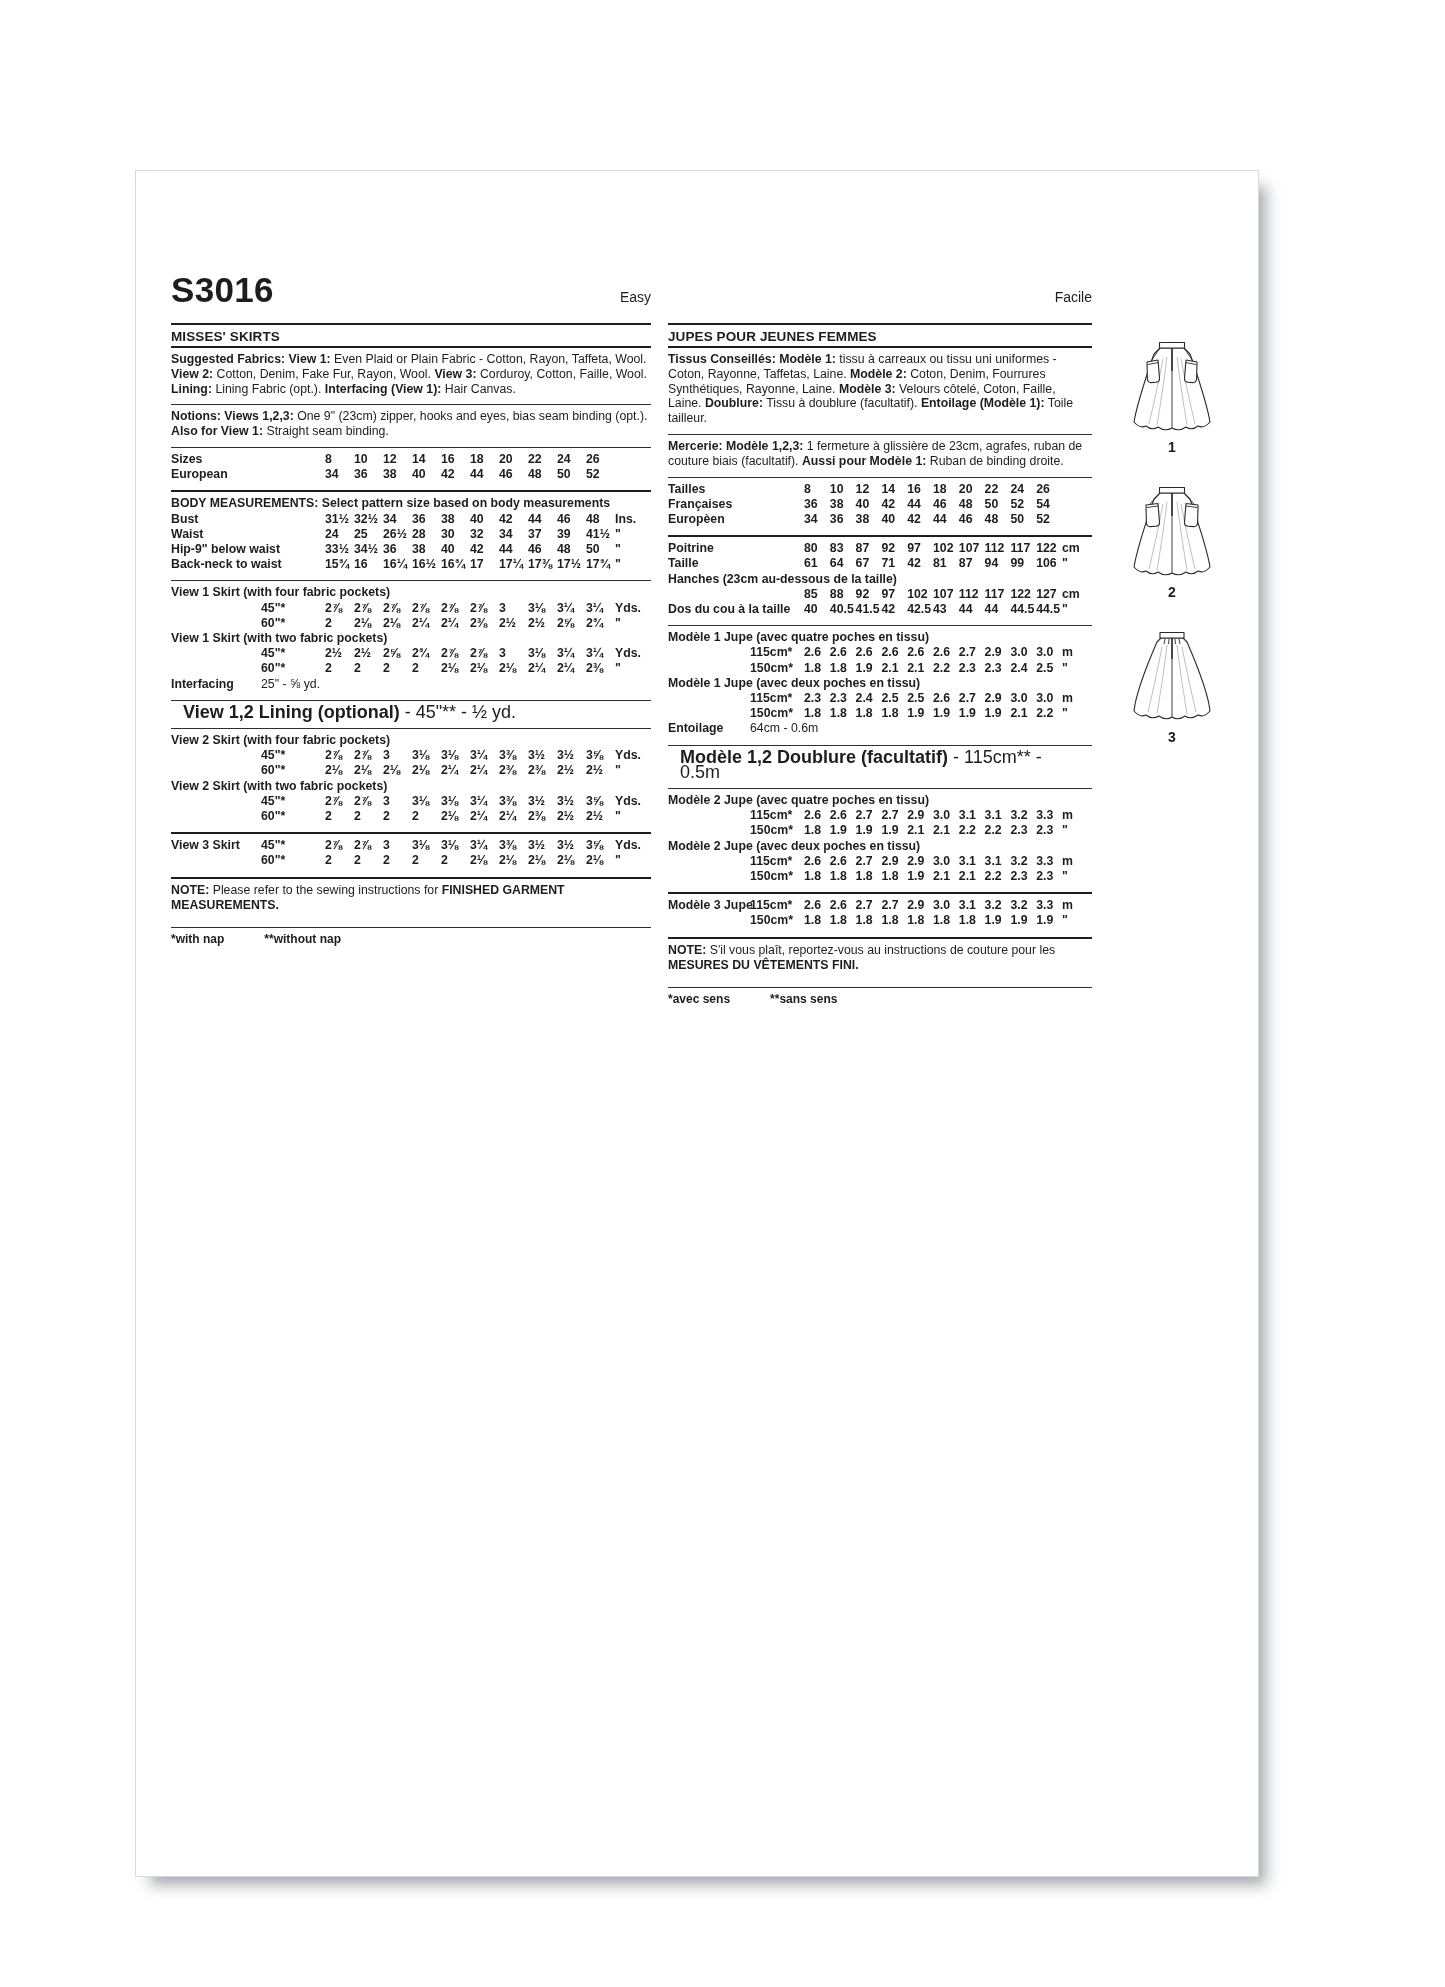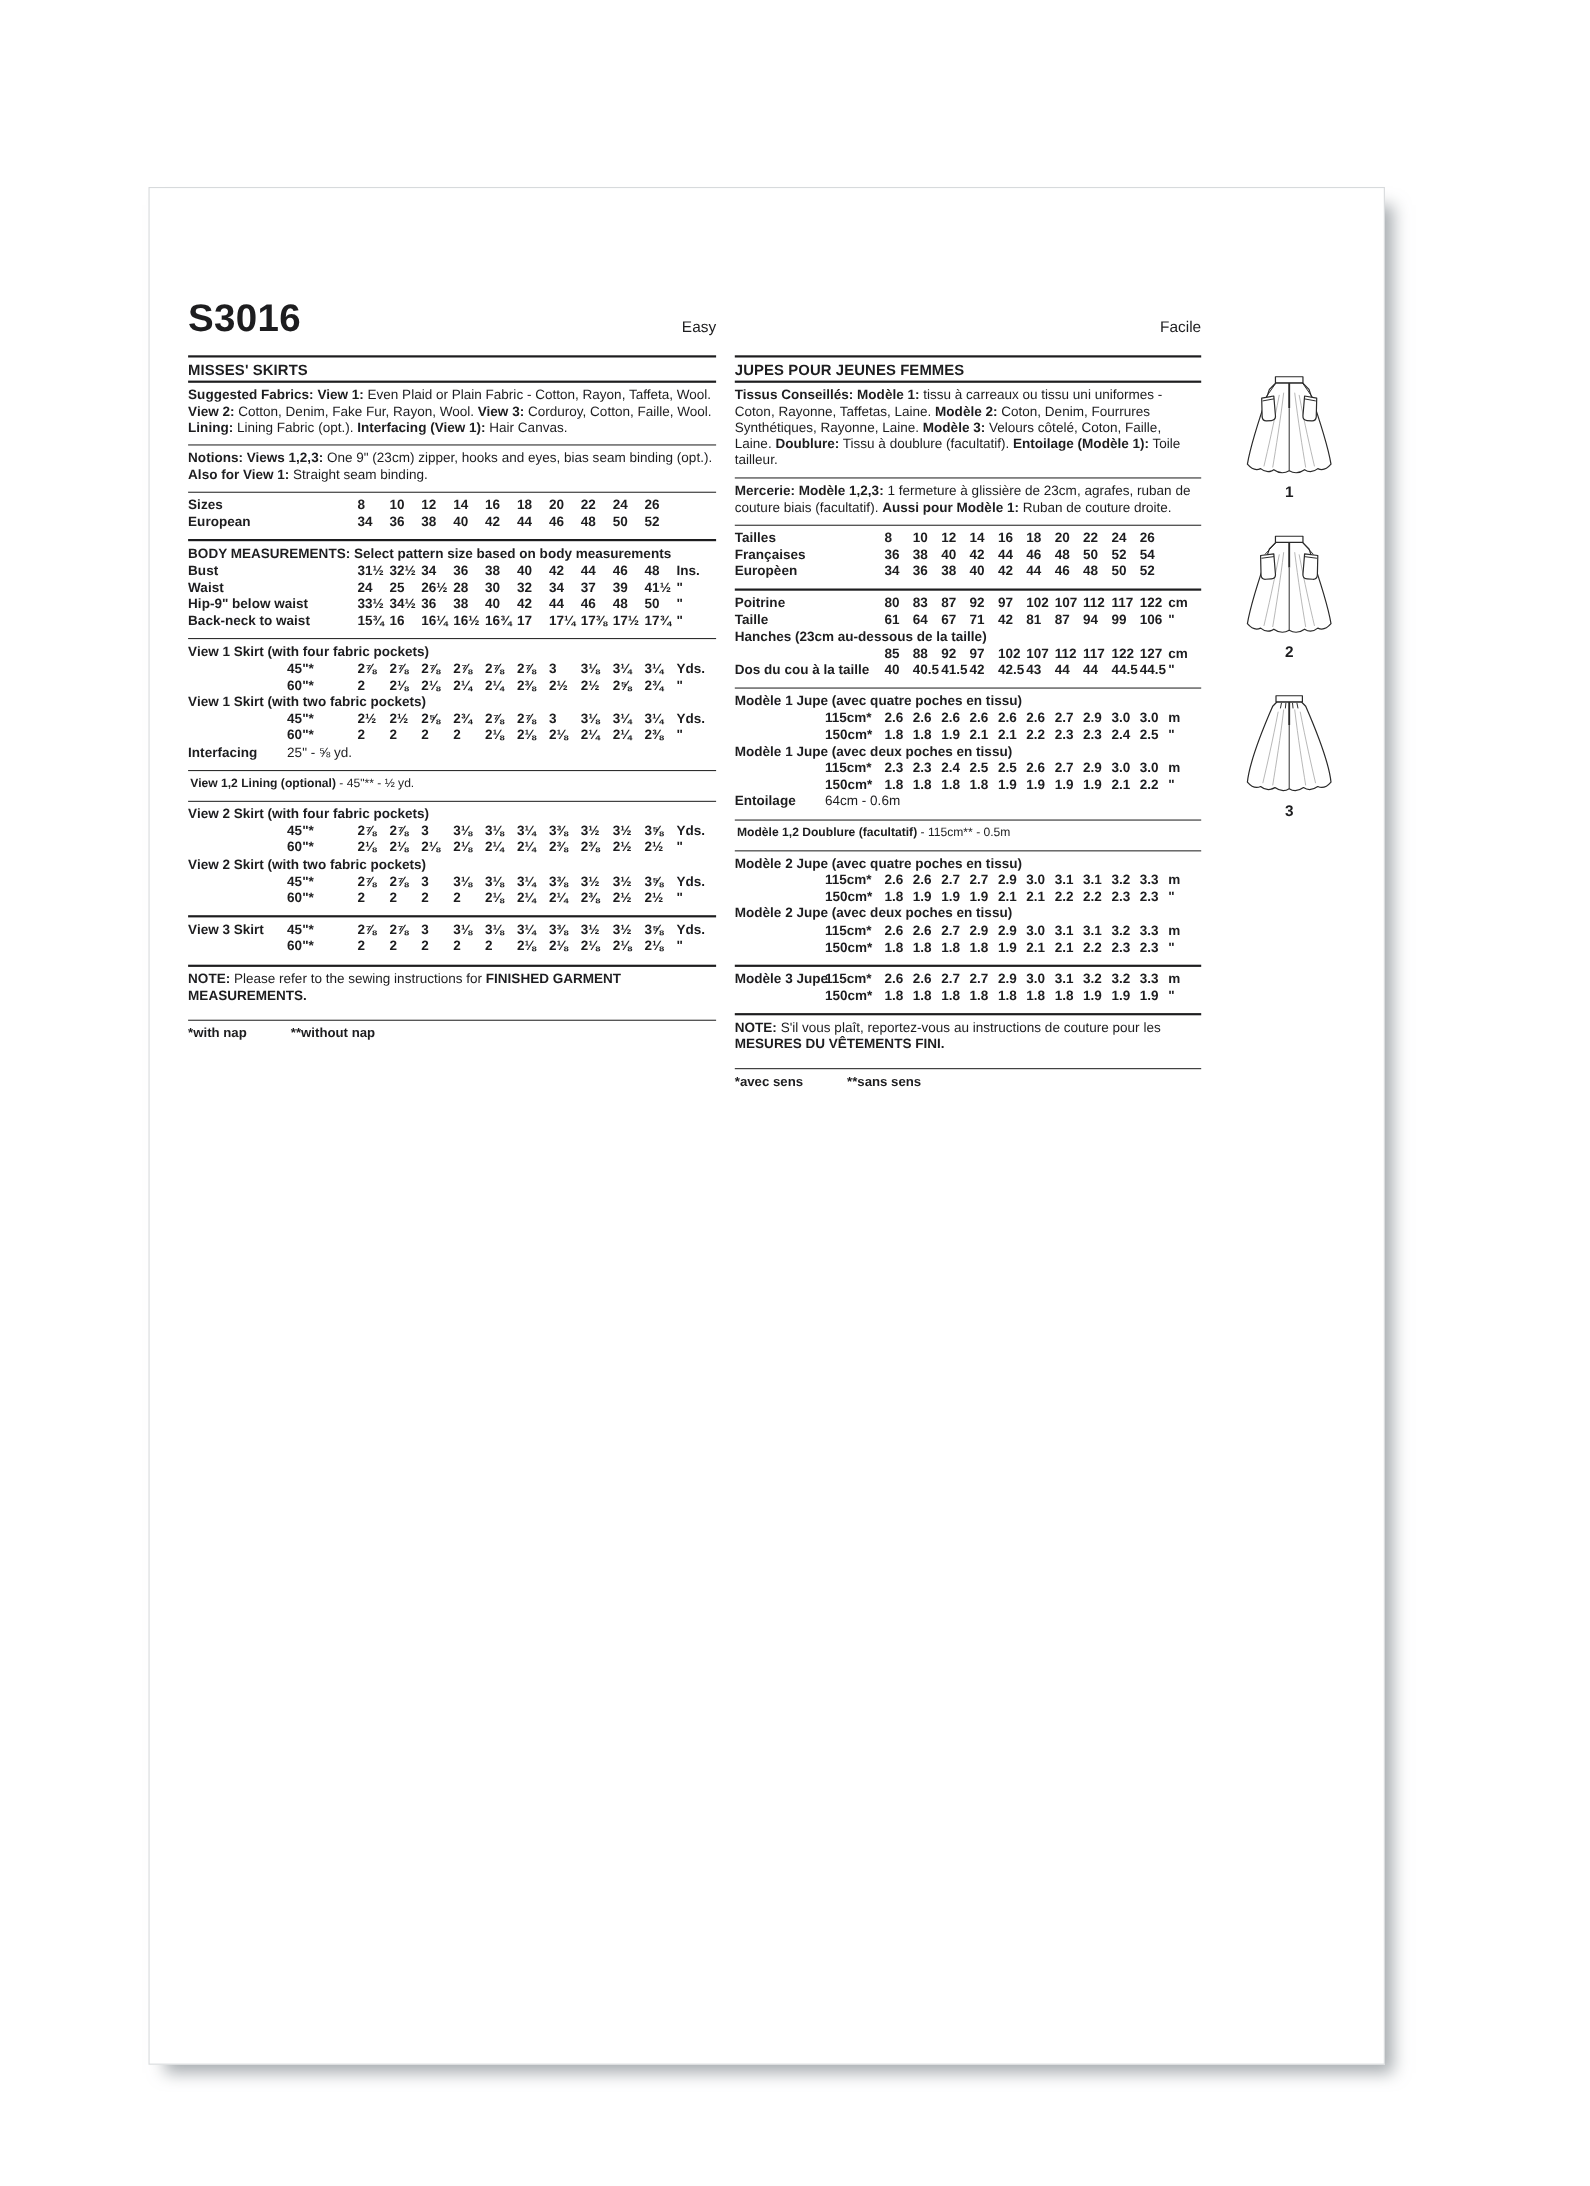--- a/index.html
+++ b/index.html
@@ -17,21 +17,21 @@
   .b{font-weight:bold;}
   .rule{border-top:1.2px solid #2e2e2e;margin:8px 0 4px;}
   .rule2{border-top:2.2px solid #1d1d1f;margin:8px 0 4px;}
   .thead{font-weight:bold;font-size:12.3px;line-height:15.2px;}
   .trow{display:grid;font-size:12.3px;line-height:15.2px;font-weight:bold;}
   .col-en .trow{grid-template-columns:90px 64px repeat(10,1fr) 36px;}
   .col-fr .trow{grid-template-columns:82px 54px repeat(10,1fr) 30px;}
   .span2{grid-column:1 / 3;}
   .c-text{grid-column:2 / -1;font-weight:normal;}
   .c-label,.c-sub,.c-v,.c-u{white-space:nowrap;overflow:visible;}
-  .inline-head{margin:1px 2px;font-size:11px;line-height:15.2px;}
+  .inline-head{margin:1px 12px;font-size:18px;line-height:15.2px;}
   .note-para{margin:1px 0 0;font-size:12.3px;line-height:15px;}
   .footnote{display:flex;gap:40px;margin:3px 0 0;font-size:12px;font-weight:bold;}
   .views{position:absolute;left:990px;top:166px;width:92px;}
   .views figure{margin:0 0 27px;text-align:center;}
   .views svg{display:block;width:90px;height:100px;margin:0 auto;}
   .views figcaption{font-weight:bold;font-size:14px;margin-top:2px;}
   .sk{fill:#ffffff;stroke:#2a2a2a;stroke-width:1.1;stroke-linejoin:round;}
   .sk-line{fill:none;stroke:#2a2a2a;stroke-width:0.9;}
   .sk-soft{fill:none;stroke:#a3a3a3;stroke-width:0.7;}
   .sk-zip{fill:none;stroke:#2a2a2a;stroke-width:1.7;}
@@ -310,21 +310,21 @@
   </div>
 
   <div class="col col-fr">
     <div class="masthead">
       <span></span>
       <span class="diff">Facile</span>
     </div>
     <div class="subtitle">JUPES POUR JEUNES FEMMES</div>
     <p class="para"><span class="b">Tissus Conseillés: Modèle 1:</span><span> tissu à carreaux ou tissu uni uniformes - Coton, Rayonne, Taffetas, Laine. </span><span class="b">Modèle 2:</span><span> Coton, Denim, Fourrures Synthétiques, Rayonne, Laine. </span><span class="b">Modèle 3:</span><span> Velours côtelé, Coton, Faille, Laine. </span><span class="b">Doublure:</span><span> Tissu à doublure (facultatif). </span><span class="b">Entoilage (Modèle 1):</span><span> Toile tailleur.</span></p>
     <div class="rule"></div>
-    <p class="para"><span class="b">Mercerie: Modèle 1,2,3:</span><span> 1 fermeture à glissière de 23cm, agrafes, ruban de couture biais (facultatif). </span><span class="b">Aussi pour Modèle 1:</span><span> Ruban de couture droite.</span></p>
+    <p class="para"><span class="b">Mercerie: Modèle 1,2,3:</span><span> 1 fermeture à glissière de 23cm, agrafes, ruban de couture biais (facultatif). </span><span class="b">Aussi pour Modèle 1:</span><span> Ruban de binding droite.</span></p>
     <div class="rule"></div>
     <div class="trow">
         <span class="c-label span2">Tailles</span>
         <span class="c-v">8</span>
         <span class="c-v">10</span>
         <span class="c-v">12</span>
         <span class="c-v">14</span>
         <span class="c-v">16</span>
         <span class="c-v">18</span>
         <span class="c-v">20</span>

